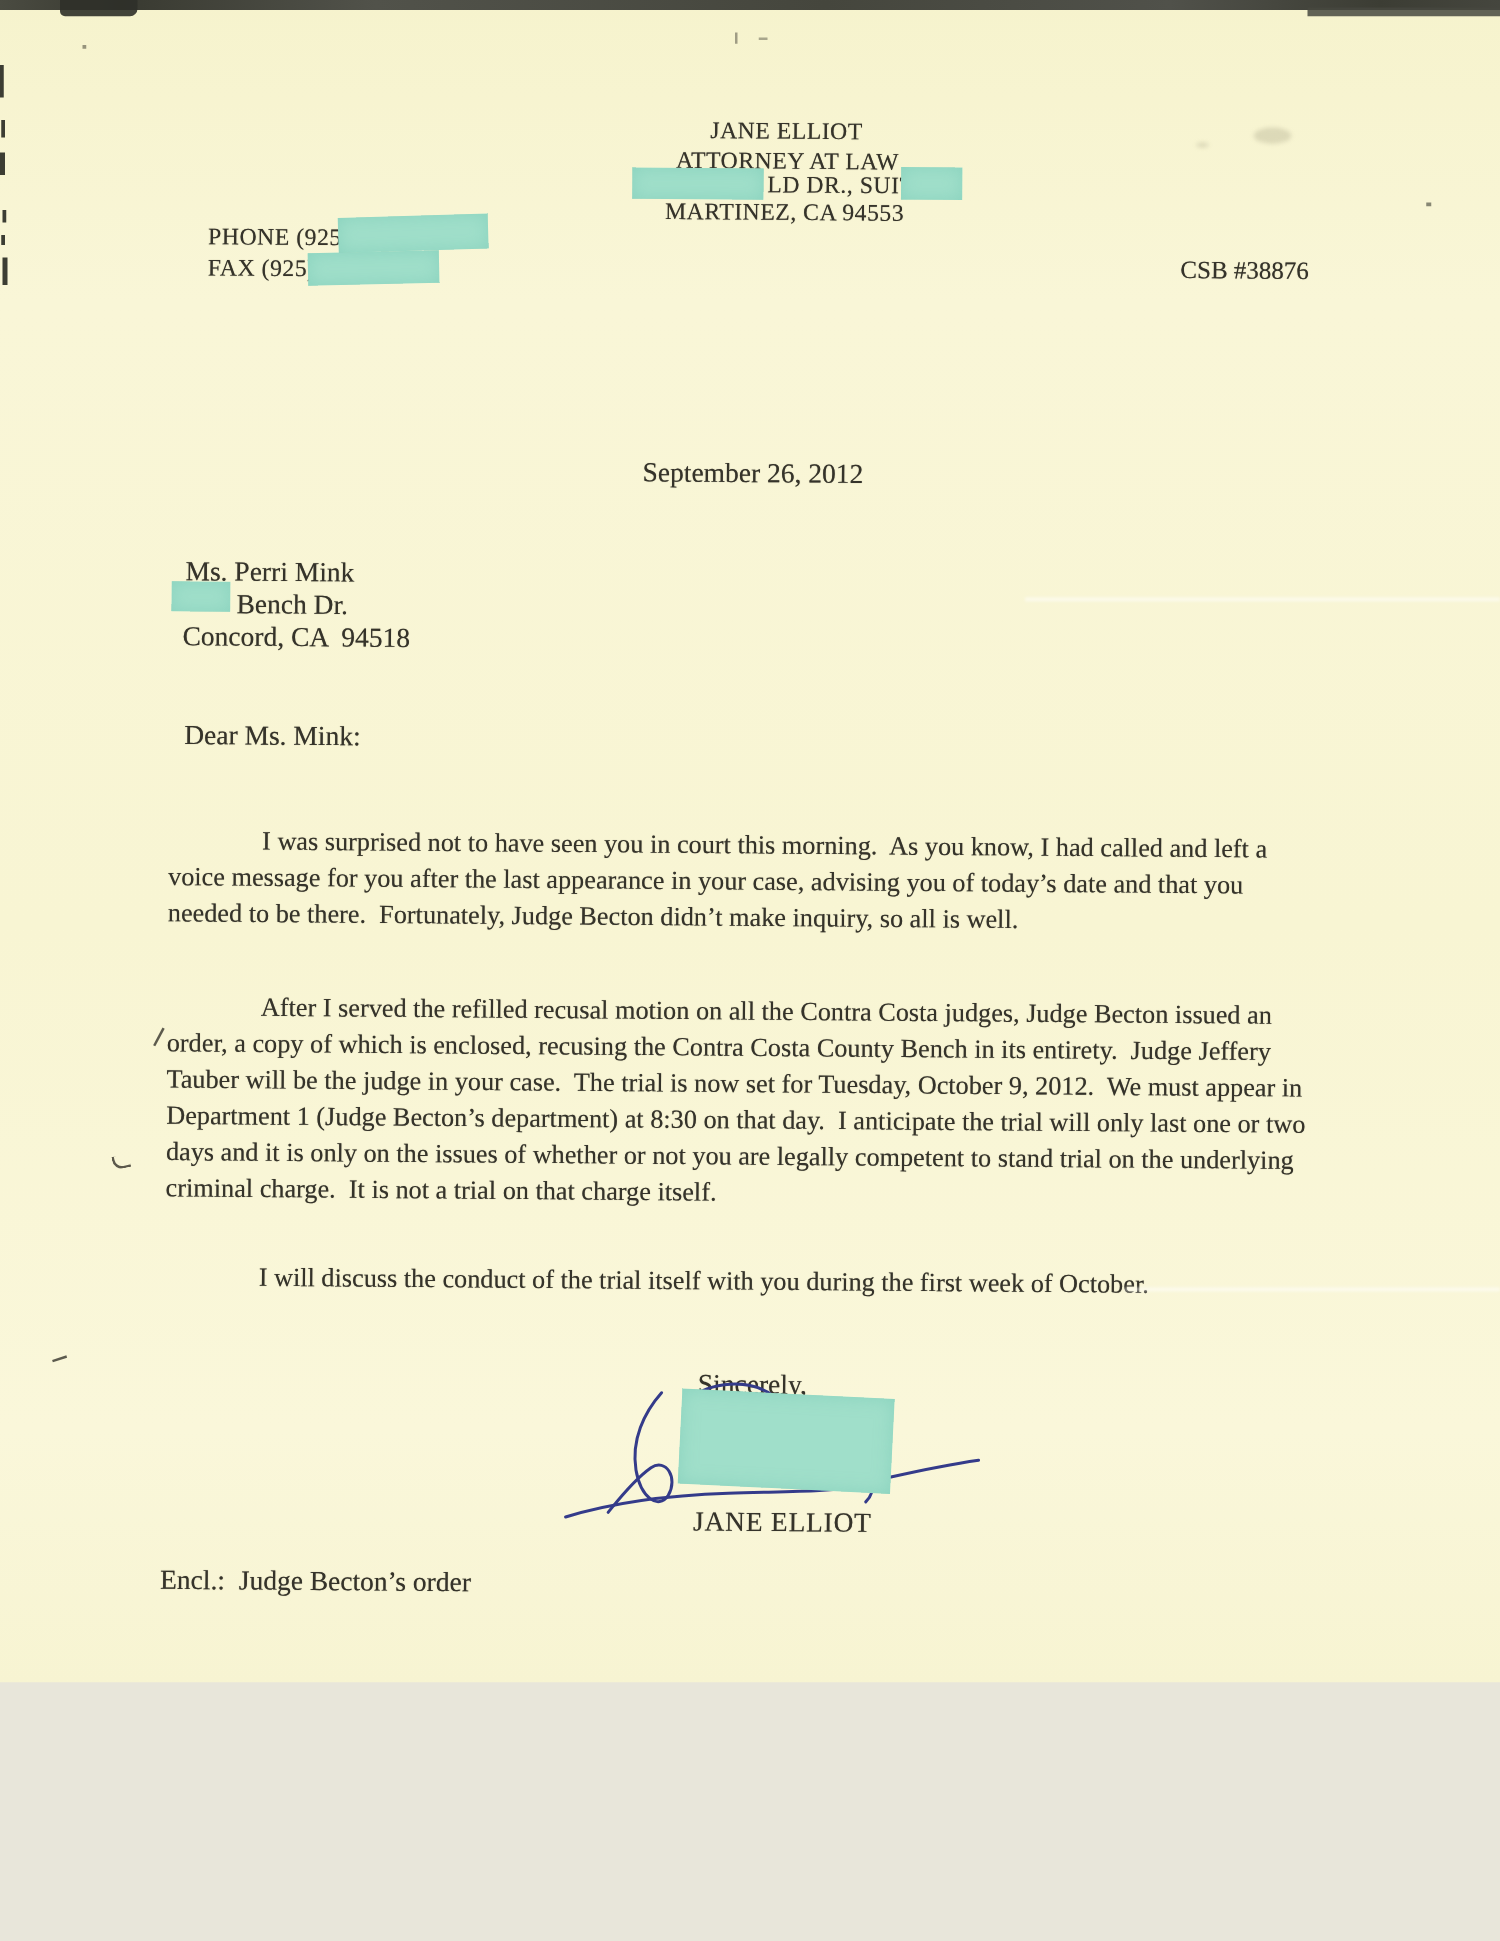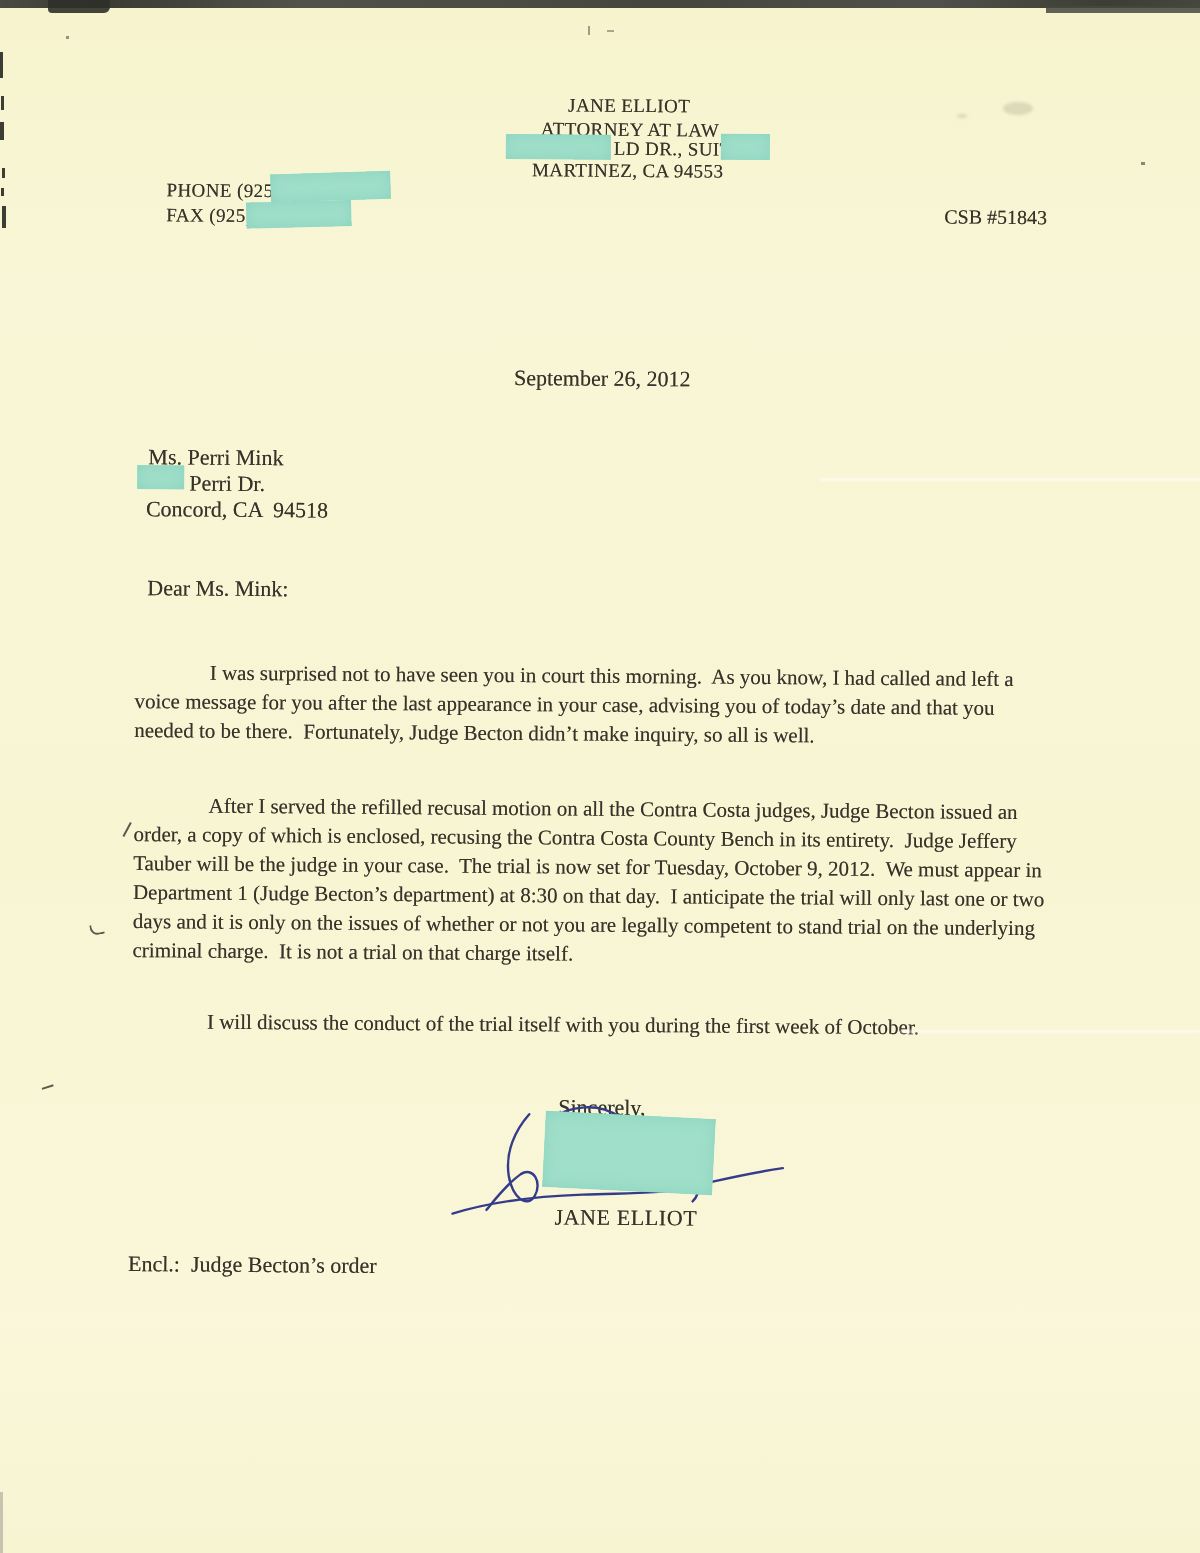--- a/index.html
+++ b/index.html
@@ -1,18 +1,18 @@
 <!DOCTYPE html>
 <html><head>
 <meta charset="utf-8">
 <style>
   html,body{margin:0;padding:0;background:#e8e6da;}
   .page{
     position:relative;
-    width:1200px;height:1553px;
+    width:1200px;height:1346px;
     margin:0 auto;
     overflow:hidden;
     background:linear-gradient(180deg,#f6f3cd 0%,#f9f6d7 18%,#f8f5d3 55%,#faf7da 85%,#f7f4d2 100%);
     font-family:"Liberation Serif","DejaVu Serif",serif;
     color:#35332a;
   }
   .rot{position:absolute;left:0;top:0;width:1200px;height:1553px;transform:rotate(0.45deg);transform-origin:0 0;}
   .txt{position:absolute;white-space:pre-wrap;text-shadow:0 0 0.6px rgba(54,51,40,.65);}
   .lh{font-size:19px;letter-spacing:.4px;}
   .center{transform:translateX(-50%);}
@@ -43,27 +43,27 @@
     <div class="redact" style="left:507px;top:130px;width:105px;height:25px;"></div>
     <div class="txt lh" style="left:615px;top:133px;">LD DR., SUITE</div>
     <div class="redact" style="left:722px;top:128px;width:49px;height:26px;"></div>
     <div class="txt lh center" style="left:629px;top:155px;">MARTINEZ, CA 94553</div>
 
     <div class="txt lh" style="left:168px;top:178px;">PHONE (925)</div>
     <div class="redact" style="left:272px;top:170px;width:120px;height:28px;transform:rotate(-2.2deg);"></div>
     <div class="txt lh" style="left:168px;top:203px;">FAX (925)</div>
     <div class="redact" style="left:248px;top:199px;width:105px;height:26px;transform:rotate(-1.8deg);"></div>
 
-    <div class="txt" style="left:946px;top:198px;font-size:20px;">CSB #51843</div>
+    <div class="txt" style="left:946px;top:198px;font-size:20px;">CSB #38876</div>
 
     <div class="txt" style="left:517px;top:361px;font-size:22px;">September 26, 2012</div>
 
     <div class="txt" style="left:152px;top:443px;font-size:22px;line-height:26px;">Ms. Perri Mink</div>
     <div class="redact" style="left:141px;top:464px;width:47px;height:24px;"></div>
-    <div class="txt" style="left:193px;top:469px;font-size:22px;">Perri Dr.</div>
+    <div class="txt" style="left:193px;top:469px;font-size:22px;">Bench Dr.</div>
     <div class="txt" style="left:150px;top:495px;font-size:22px;">Concord, CA  94518</div>
 
     <div class="txt" style="left:152px;top:574px;font-size:22px;">Dear Ms. Mink:</div>
 
     <div class="body-par" style="top:657px;">I was surprised not to have seen you in court this morning.  As you know, I had called and left a voice message for you after the last appearance in your case, advising you of today’s date and that you needed to be there.  Fortunately, Judge Becton didn’t make inquiry, so all is well.</div>
     <div class="body-par" style="top:790px;"><span>After I served the refilled recusal motion on all the Contra Costa judges, Judge Becton issued an order, a copy of which is enclosed, recusing the Contra Costa County Bench in its entirety.  Judge Jeffery Tauber will be the judge in your case.  The trial is now set for Tuesday, October 9, 2012.  We must appear in Department 1 (Judge Becton’s department) at 8:30 on that day.  I anticipate the trial will only last one or two days and it is only on the issues of whether or not you are legally competent to stand trial on the underlying criminal charge.  It is </span><span class="u">not</span><span> a trial on that charge itself.</span></div>
     <div class="body-par" style="top:1006px;">I will discuss the conduct of the trial itself with you during the first week of October.</div>
 
     <div class="txt" style="left:567px;top:1090px;font-size:22px;">Sincerely,</div>
 

